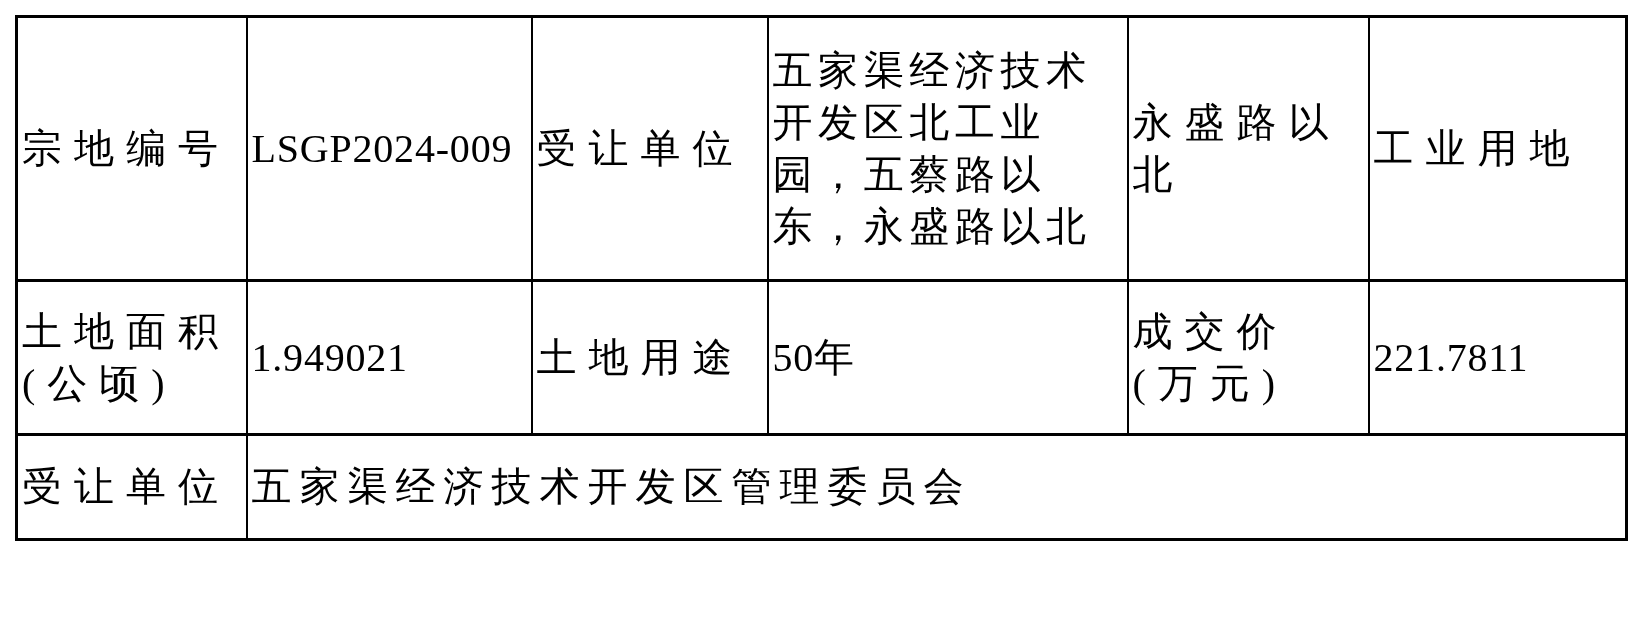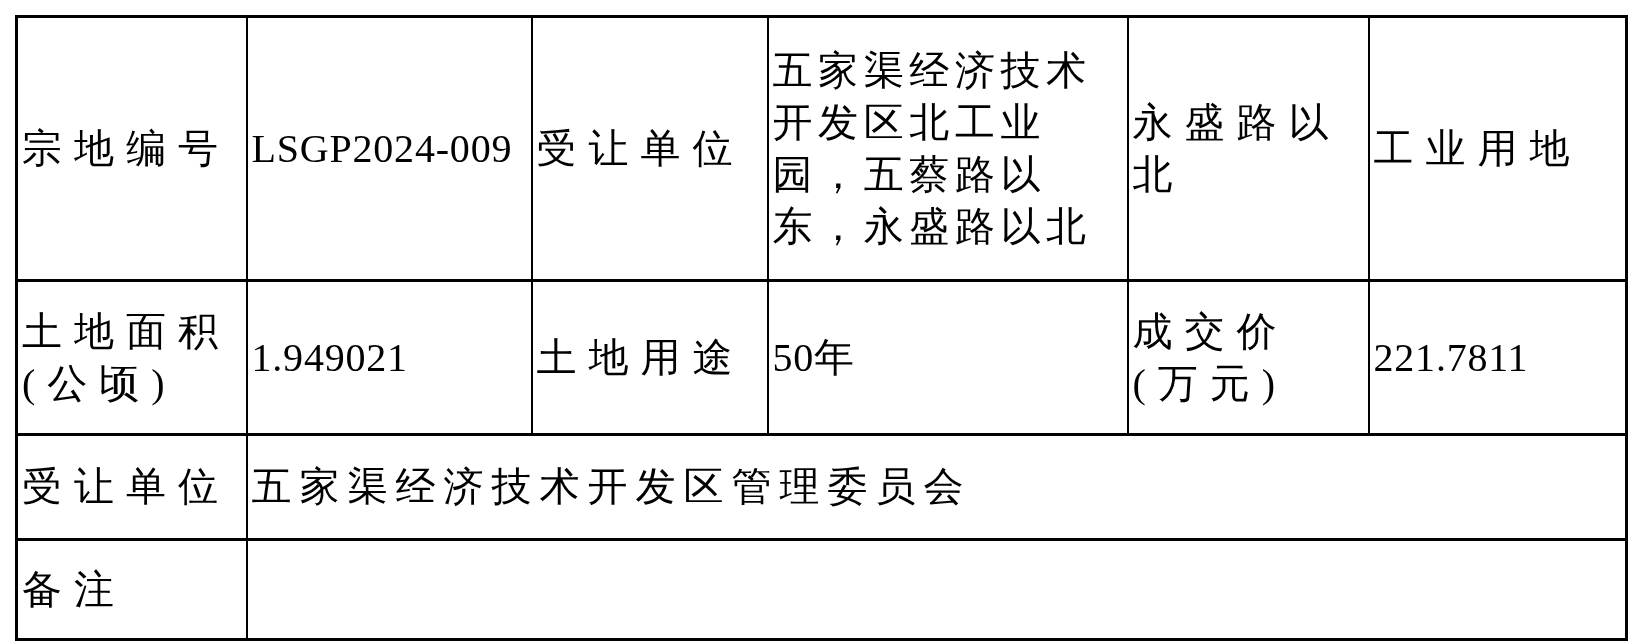--- a/index.html
+++ b/index.html
@@ -81,19 +81,15 @@
         <td class="ls-wide">土地用途</td>
         <td class="num">50年</td>
         <td class="ls-wide">成交价
 (万元)</td>
         <td class="num">221.7811</td>
       </tr>
       <tr class="row-3">
         <td class="ls-wide">受让单位</td>
         <td class="ls-long" colspan="5">五家渠经济技术开发区管理委员会</td>
       </tr>
-      <tr class="row-4">
-        <td class="ls-wide">备注</td>
-        <td class="ls-long" colspan="5"></td>
-      </tr>
     </tbody>
   </table>
 </div>
 
 </body></html>

